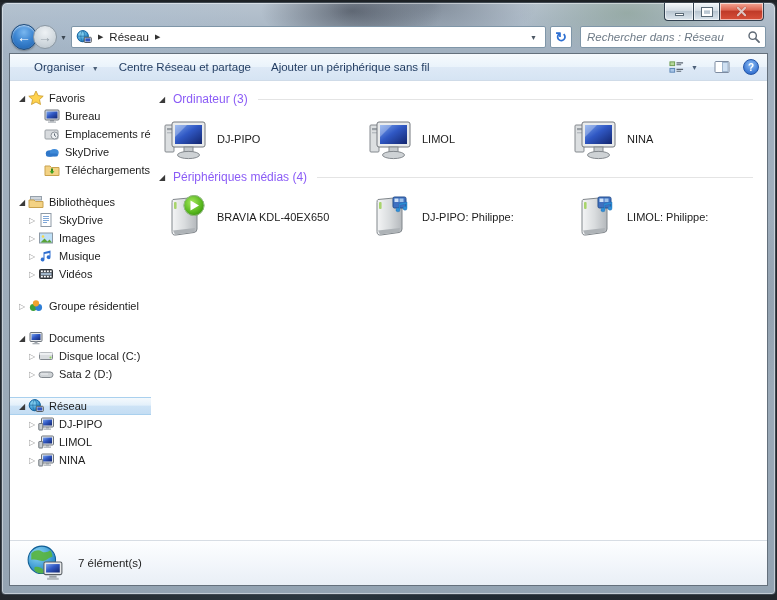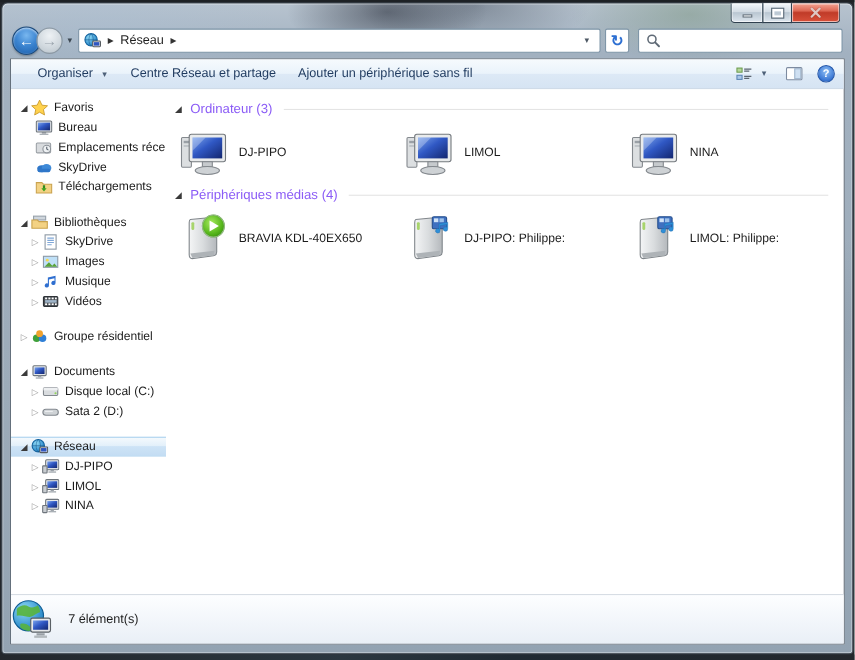--- a/index.html
+++ b/index.html
@@ -115,21 +115,21 @@
   .sidebar { width:141px; flex:none; padding-top:8px; overflow:hidden; }
   .content { flex:1; padding:8px 10px 0 8px; overflow:hidden; }
 
   
   .trow { display:flex; align-items:center; height:18px; font-size:11px; color:#1c1c1c; cursor:pointer; padding-left:6px; }
   .trow .exp { width:12px; flex:none; font-size:8px; text-align:center; }
   .exp.open { color:#3a3a3a; font-size:8px; }
   .exp.closed { color:#9b9b9b; }
   .trow .ico { width:16px; height:16px; flex:none; margin-right:5px; }
   .trow .lbl { white-space:nowrap; }
-  .lvl1 { padding-left:22px; }
+  .lvl1 { padding-left:34px; }
   .lvl1x { padding-left:16px; }
   .sec-gap { height:14px; }
   .trow.selected {
     background:linear-gradient(180deg,#f4f9fd 0%, #e3f0fa 45%, #cde3f6 50%, #c4ddf3 100%);
     border-top:1px solid #a9d0ee; border-bottom:1px solid #a9d0ee; height:18px;
   }
 
   
   .group-header { display:flex; align-items:center; height:20px; cursor:pointer; }
   .gh-arrow { font-size:8px; color:#3a3a3a; width:14px; }
@@ -137,21 +137,21 @@
   .gh-line { flex:1; height:1px; background:#e4e4e4; margin:0 4px 0 10px; }
   .tiles { display:grid; grid-template-columns:205px 205px 205px; padding:6px 0 4px 2px; row-gap:6px; }
   .tile { display:flex; align-items:center; height:48px; cursor:pointer; border-radius:3px; }
   .tile .ico48 { width:48px; height:48px; flex:none; }
   .tile-label { font-size:11px; color:#1c1c1c; margin-left:8px; white-space:nowrap; }
 
   
   .statusbar {
     height:45px; flex:none; display:flex; align-items:center;
     background:linear-gradient(180deg,#fdfeff 0%, #f1f5fa 60%, #e9eff6 100%);
-    border-top:1px solid #d7dde4; 
+    border-top:1px solid #d7dde4; padding-left:16px;
   }
   .statusbar .ico36 { width:38px; height:38px; flex:none; }
   .status-text { font-size:11.5px; color:#1e1e1e; margin-left:14px; }
 
   
   .desktop-strip { position:absolute; left:0; right:0; bottom:0; height:5px;
     background:linear-gradient(90deg,#23272c 0%, #2b3740 40%, #202a33 60%, #23272c 100%); }
   .top-strip { position:absolute; left:0; right:0; top:0; height:2px; background:#1d2125; }
 </style>
 </head>
@@ -355,20 +355,21 @@
         <span class="crumb-sep">▶</span>
         <span class="crumb-label">Réseau</span>
         <span class="crumb-sep">▶</span>
         <span class="addr-caret">▼</span>
       </div>
       <div class="refresh-btn">
           <span>↻</span>
         </div>
 
       <div class="searchbox">
+        <input type="text" placeholder="Rechercher dans : Réseau" style="">
         <svg style="width:14px;height:14px;flex:none">
             <use href="#i-magnifier"></use>
           </svg>
       </div>
     </div>
 
     <div class="client">
 
       <div class="toolbar">
         <span class="tb-item">

